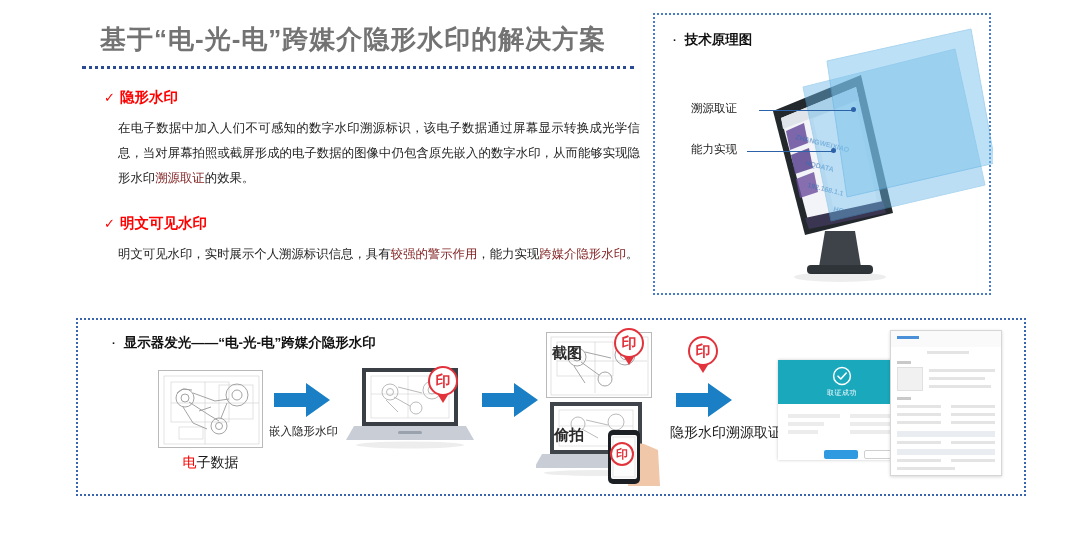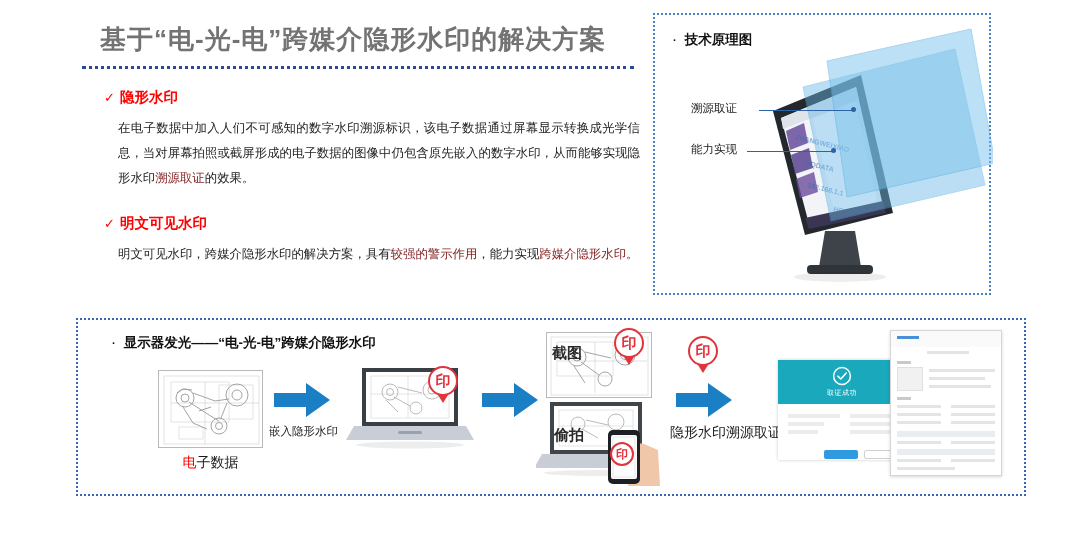--- a/index.html
+++ b/index.html
@@ -130,21 +130,21 @@
       <span>在电子数据中加入人们不可感知的数字水印溯源标识，该电子数据通过屏幕显示转换成光学信息，当对屏幕拍照或截屏形成的电子数据的图像中仍包含原先嵌入的数字水印，从而能够实现隐形水印</span><span class="hl">溯源取证</span><span>的效果。</span>
     </div>
   </div>
 
   <div class="sec" style="top:214px;">
     <div class="sec-head">
       <span class="check-icon">✓</span>
       <span>明文可见水印</span>
     </div>
     <div class="sec-body">
-      <span>明文可见水印，跨媒介隐形水印的解决方案，具有</span><span class="hl">较强的警示作用</span><span>，能力实现</span><span class="hl">跨媒介隐形水印</span><span>。</span>
+      <span>明文可见水印，实时展示个人溯源标识信息，具有</span><span class="hl">较强的警示作用</span><span>，能力实现</span><span class="hl">跨媒介隐形水印</span><span>。</span>
     </div>
   </div>
 
   <div class="panel-right">
     <div class="panel-title" style="left:18px; top:16px;">
       <span class="dot-b">·</span>
       <span>技术原理图</span>
     </div>
 
     <div class="mon-wrap">

